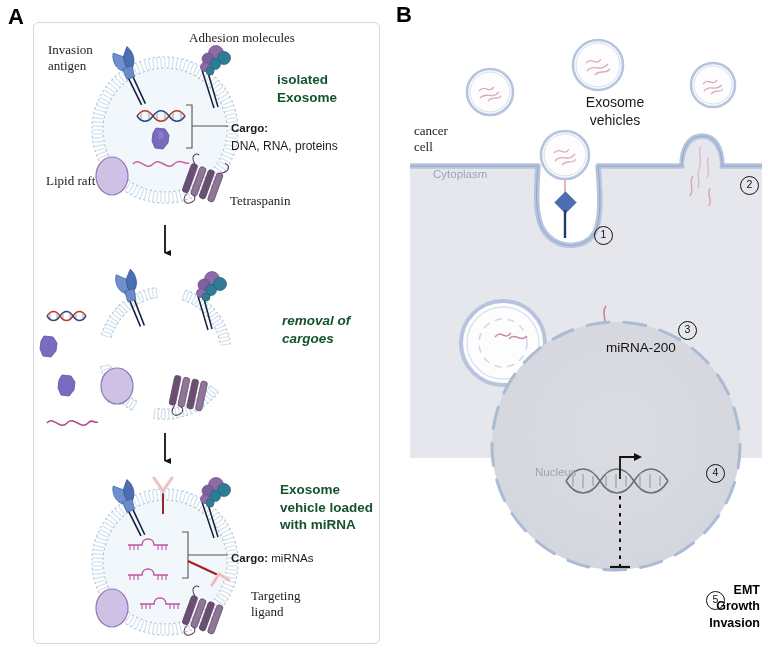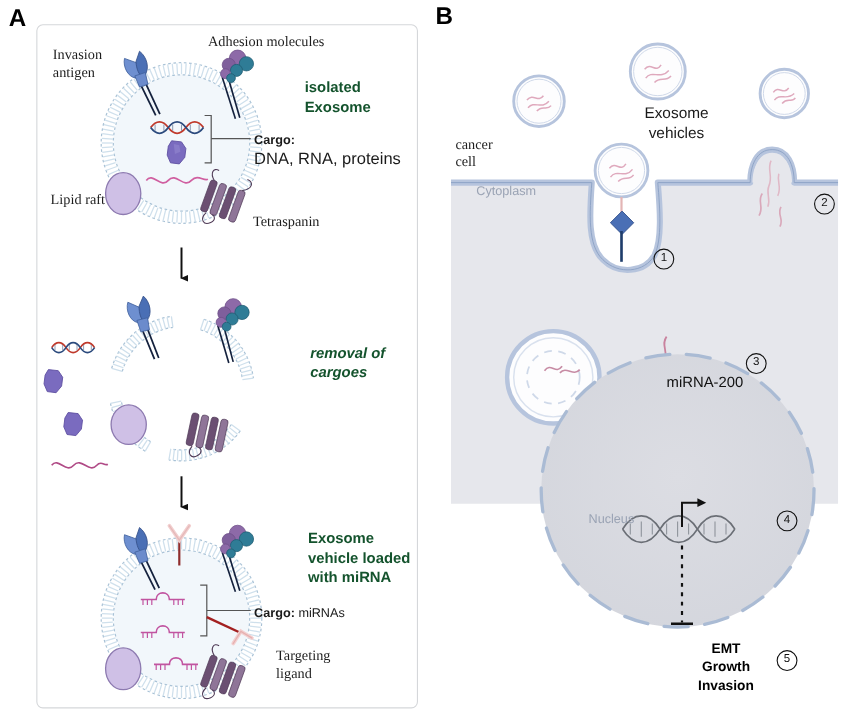--- a/index.html
+++ b/index.html
@@ -25,21 +25,21 @@
   
   #b-stage{position:absolute;left:410px;top:18px;width:352px;height:566px;}
 
   
   .numcirc{position:absolute;width:17px;height:17px;border:1.4px solid #111;border-radius:50%;
       font-size:10.5px;line-height:15px;text-align:center;color:#111;background:transparent;
       font-family:"Liberation Sans",sans-serif;}
 
   .soft-label{position:absolute;font-size:11.5px;color:#9aa3b4;}
 
-  #emt-block{position:absolute;left:560px;top:582px;width:200px;text-align:center;
+  #emt-block{position:absolute;left:560px;top:582px;width:200px;text-align:right;
       font-size:12.5px;font-weight:bold;line-height:1.3;color:#000;}
   #emt-block div{white-space:nowrap;}
 </style>
 </head>
 <body>
 
 <div class="fig">
 
   <div class="panel-letter" id="letter-a">A</div>
   <div class="panel-letter" id="letter-b">B</div>
@@ -588,21 +588,21 @@
 
   <div class="txt" style="left:46px;top:173px;">Lipid raft</div>
 
   <div class="txt" style="left:230px;top:193px;">Tetraspanin</div>
 
   <div class="stage-label" style="left:277px;top:71px;width:100px;">isolated
 Exosome</div>
 
   <div class="abs" style="left:231px;top:118px;">
     <span class="txt-b" style="font-size:11.5px;">Cargo:</span><br>
-    <span style="font-size:15px;text-align:center;">DNA, RNA, proteins</span>
+    <span style="font-size:12px;text-align:center;">DNA, RNA, proteins</span>
   </div>
 
   <div class="stage-label" style="left:282px;top:312px;width:100px;font-style:italic;">removal of
 cargoes</div>
 
   <div class="stage-label" style="left:280px;top:481px;width:100px;">Exosome
 vehicle loaded
 with miRNA</div>
 
   <div class="abs" style="left:231px;top:548px;white-space:nowrap;">

